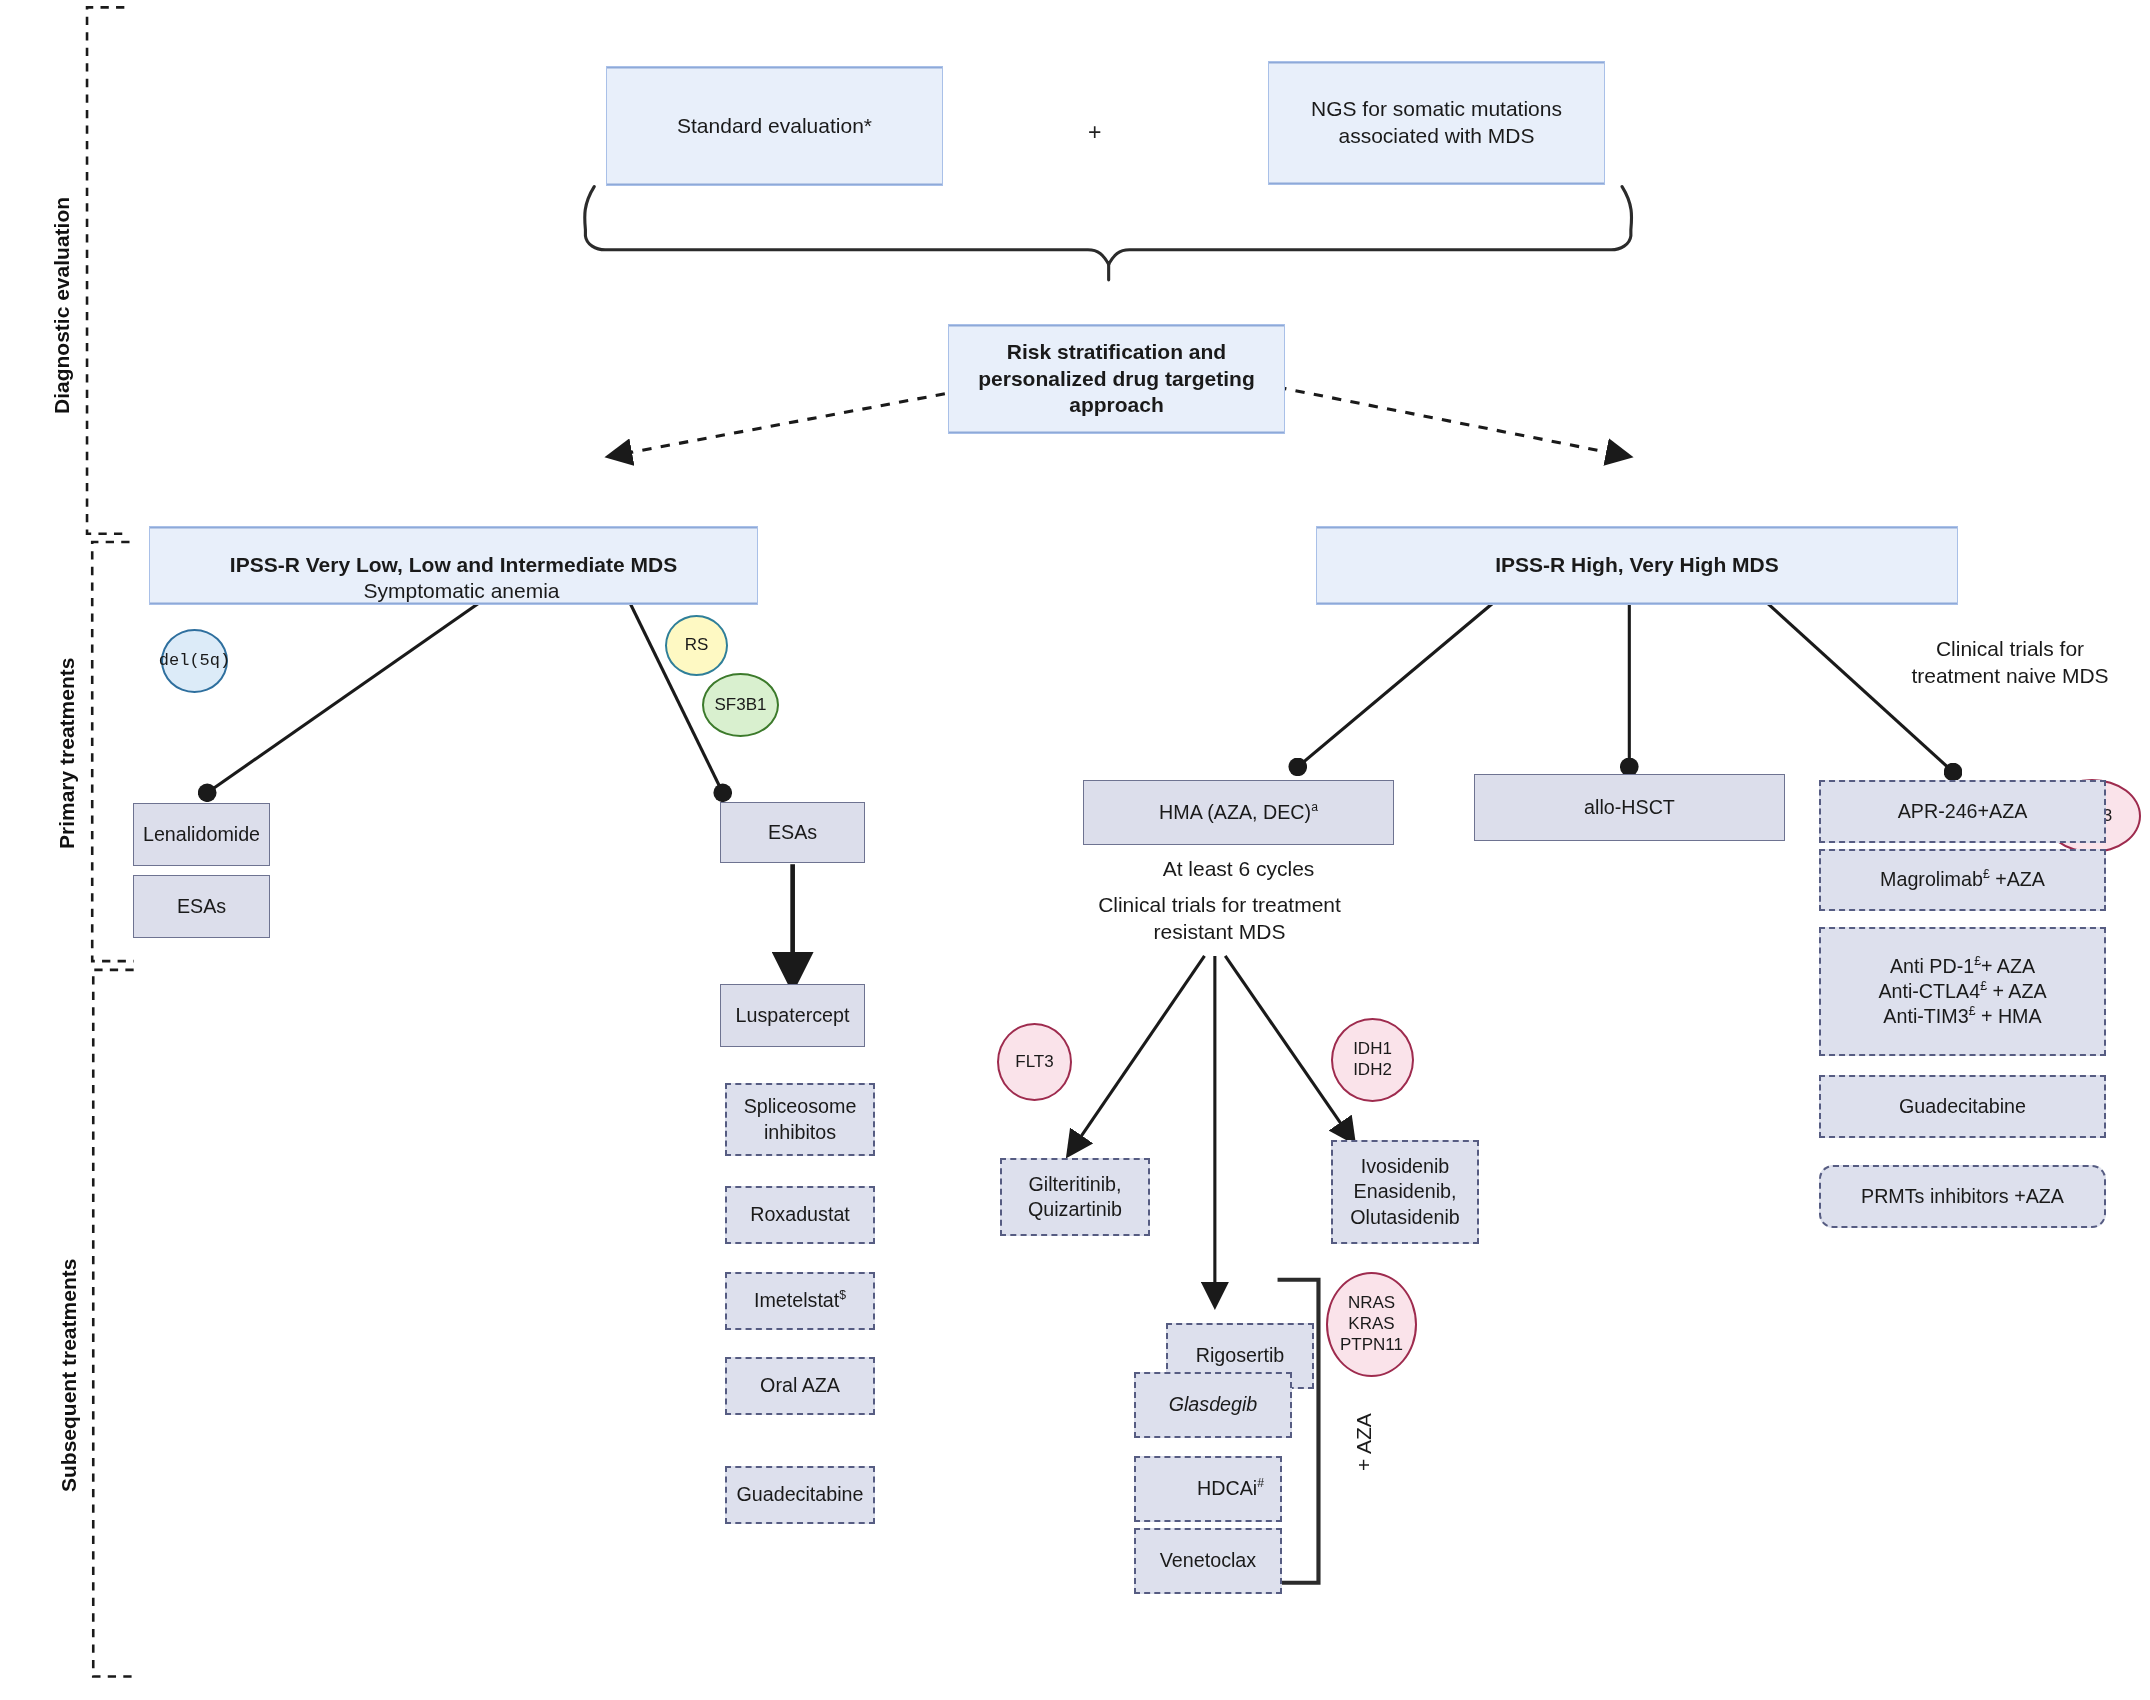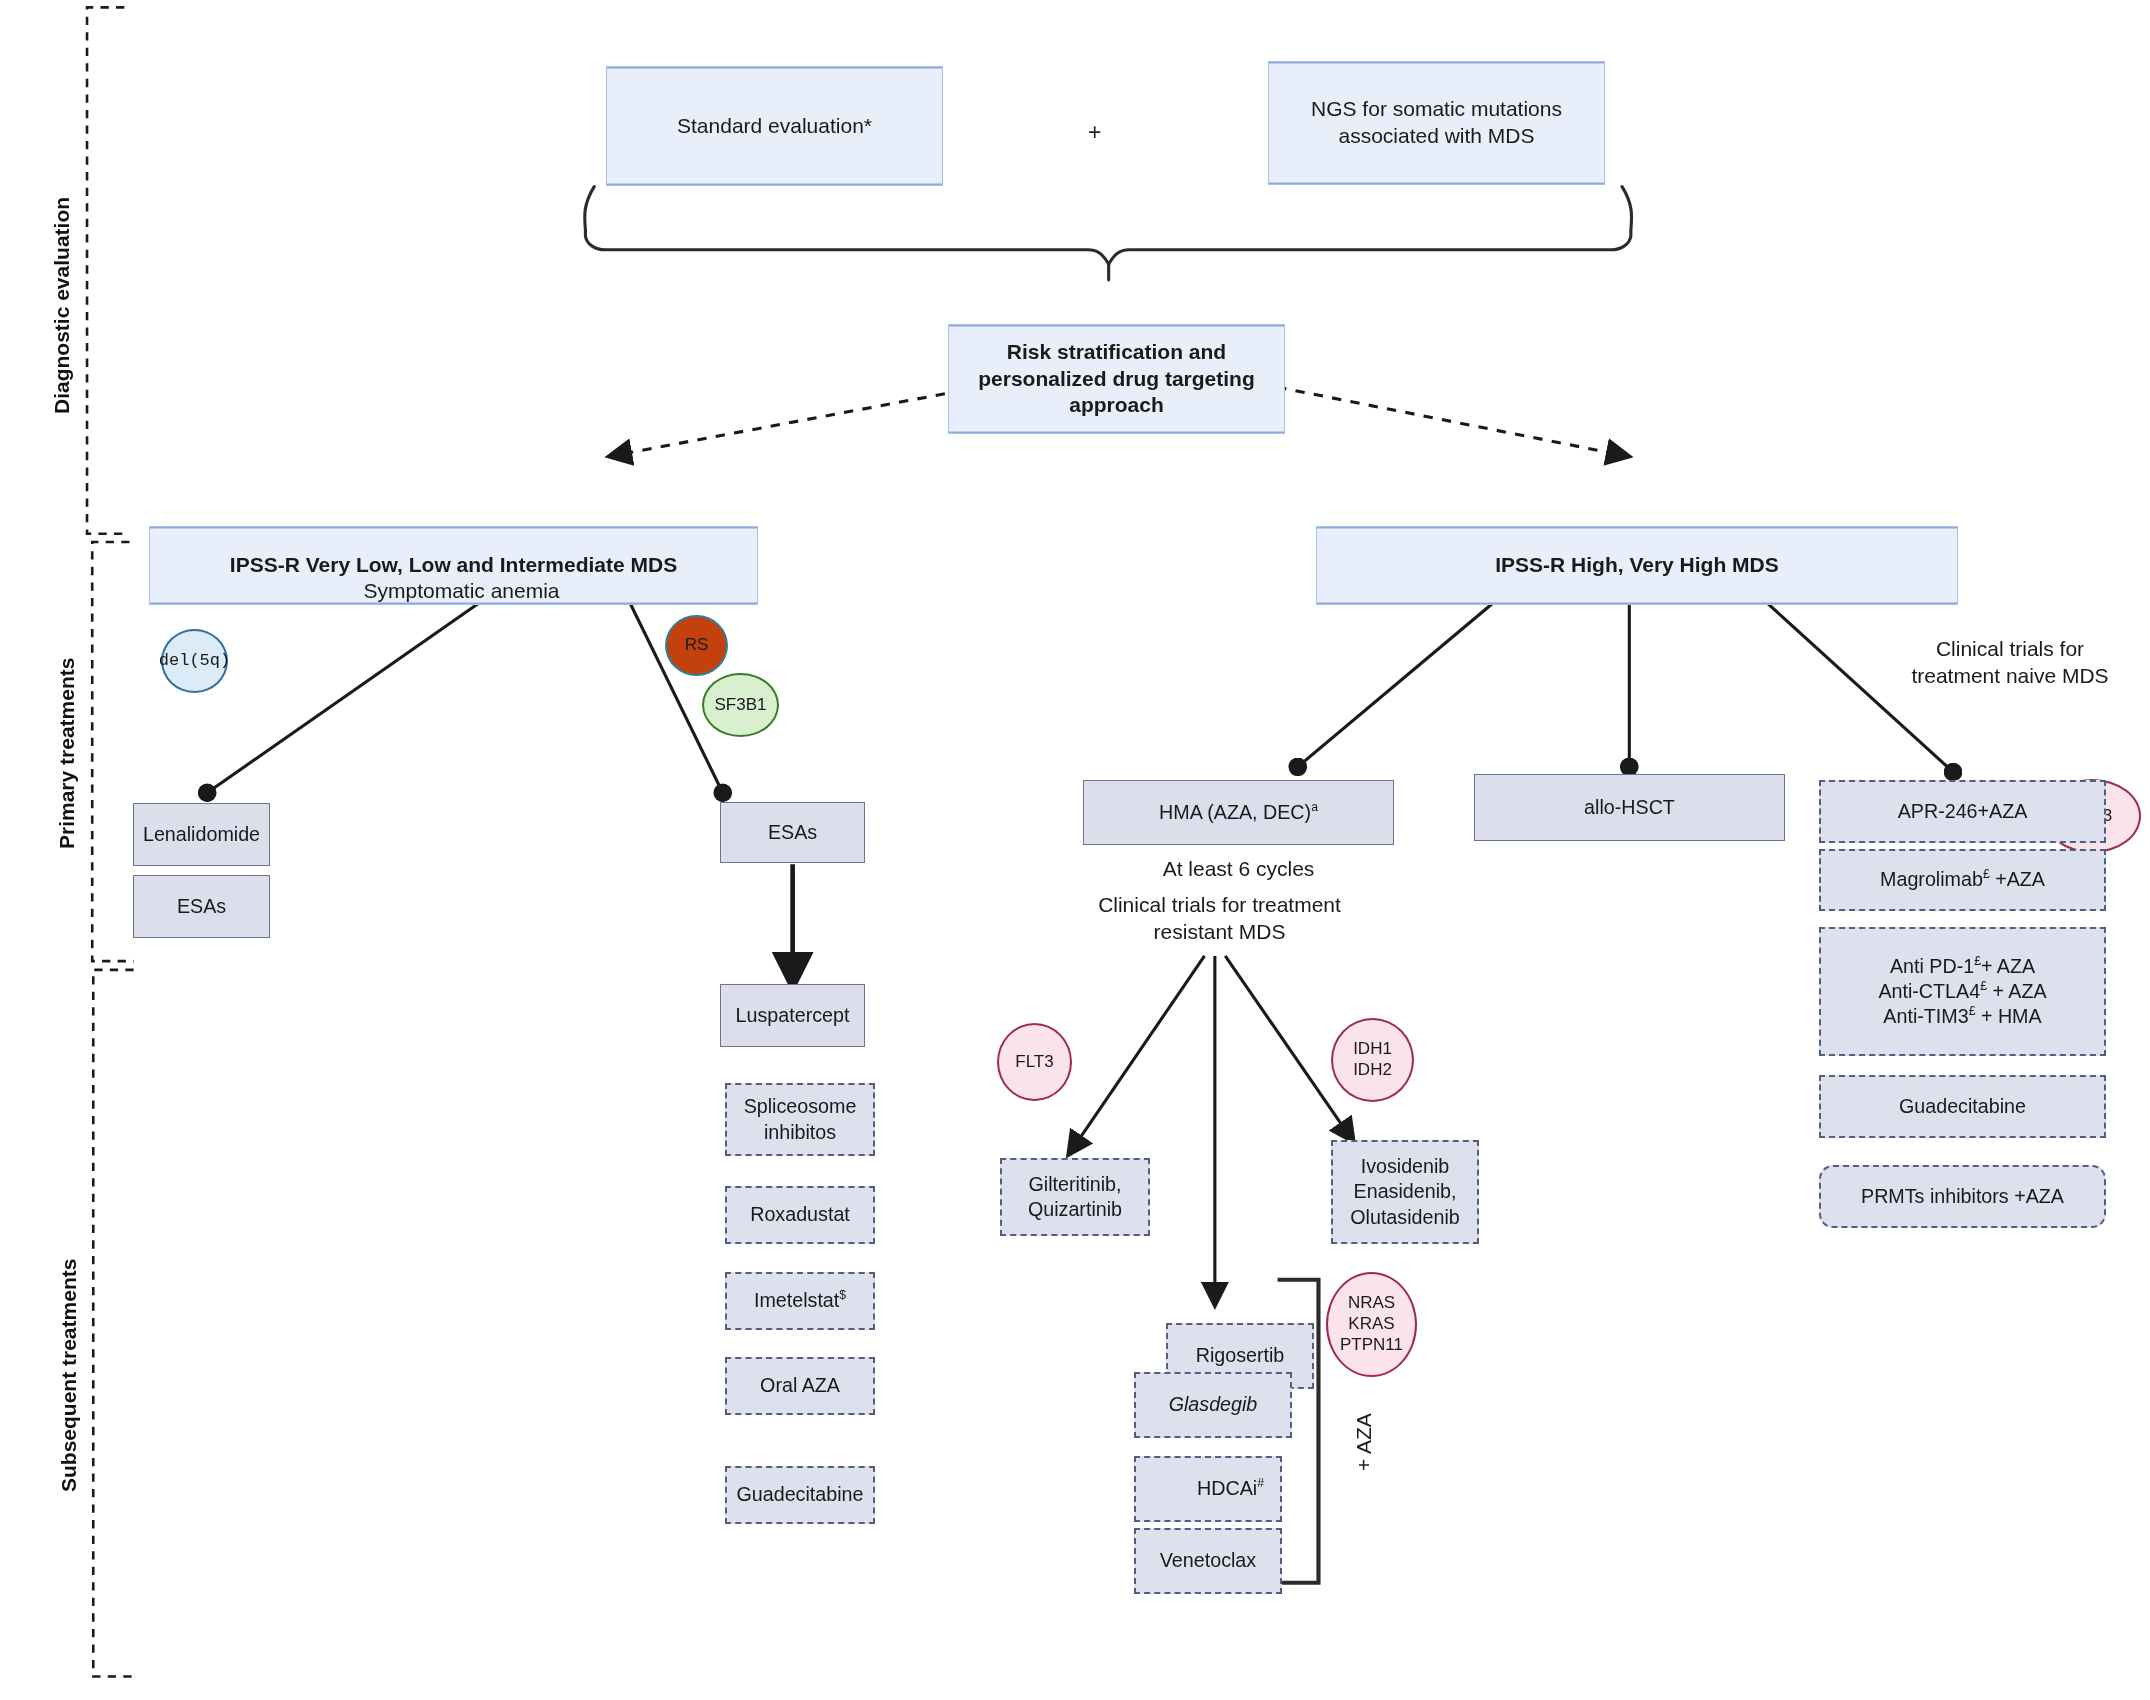--- a/index.html
+++ b/index.html
@@ -53,21 +53,21 @@
     display:flex;
     align-items:center;
     justify-content:center;
     text-align:center;
     border-radius:50%;
     line-height:1.22;
     color:#1a1a1a;
     font-size:17px;
   }
   .el-blue{background:#dcebf8;border:2.6px solid #2e6f9e;font-family:Liberation Mono, monospace;}
-  .el-teal{background:#c2410c;border:2.6px solid #2f7f99;}
+  .el-teal{background:#fef9c3;border:2.6px solid #2f7f99;}
   .el-green{background:#d9f0cf;border:2.6px solid #3c7a2b;}
   .el-pink{background:#fae3ea;border:2.6px solid #9e2b4e;}
 
   
   .label{
     position:absolute;
     text-align:center;
     font-size:21px;
     color:#1a1a1a;
     line-height:1.30;

